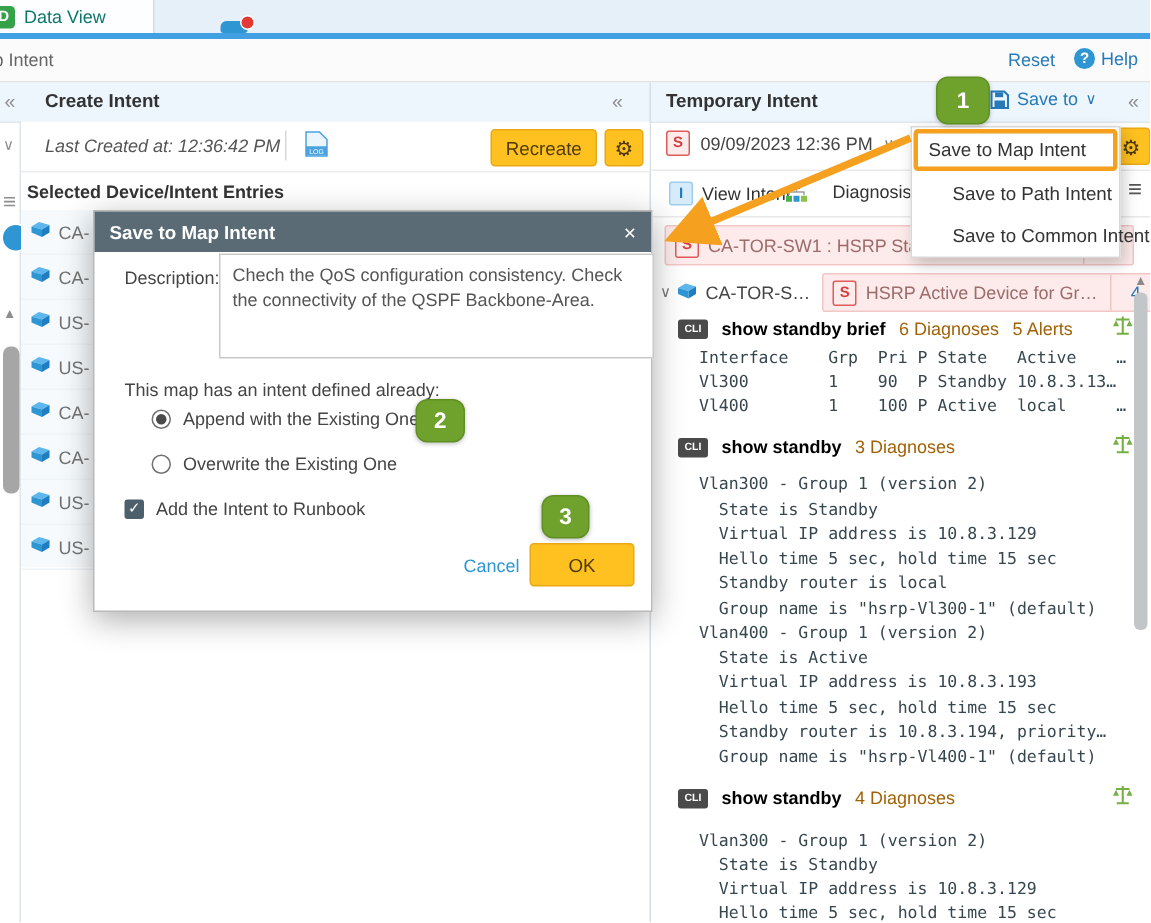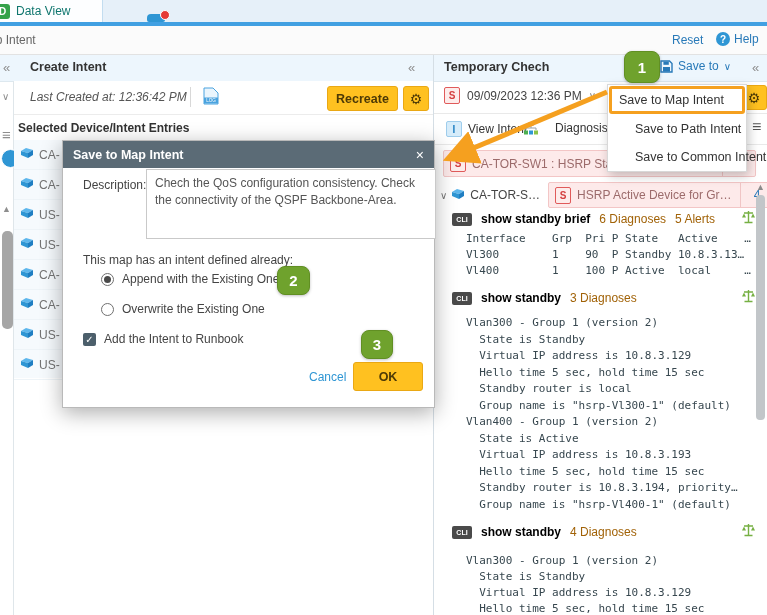--- a/index.html
+++ b/index.html
@@ -38,21 +38,21 @@
   
   .strip-ic{color:#8e8e8e;}
   #strip-thumb{left:2px;top:231px;width:11px;height:98px;background:#a6a6a6;border-radius:5px;}
   #strip-circle{left:1px;top:149px;width:17px;height:17px;background:#2f96d4;border-radius:50%;border:1px solid #fff;}
 
   
   #ci-row2{left:14px;top:81px;width:419px;height:33px;background:#fff;border-bottom:1px solid #ececec;}
   #last-created{left:30px;top:90px;font-style:italic;color:#555;}
   #lc-sep{left:190px;top:87px;width:1px;height:20px;background:#d8d8d8;}
   .yellow-btn{background:#ffc120;border:1px solid #eaa814;border-radius:3px;color:#4d3a06;
-      font-weight:bold;display:flex;align-items:center;justify-content:center;cursor:pointer;}
+      font-weight:normal;display:flex;align-items:center;justify-content:center;cursor:pointer;}
   #recreate-btn{left:327px;top:86px;width:69px;height:23px;font-size:12.5px;}
   #ci-gear{left:403px;top:86px;width:24px;height:23px;font-size:14px;font-weight:normal;}
   #entries-header{left:18px;top:121px;font-weight:bold;color:#333;}
   #device-list{left:14px;top:140px;width:419px;height:238px;background:#f6fafd;}
   .dev-row{height:29px;display:flex;align-items:center;padding-left:6px;border-bottom:1px solid #eef4f8;}
   .dev-ic{flex:none;margin-right:5px;}
   .dev-lbl{color:#737373;white-space:nowrap;overflow:hidden;}
   #empty-hint{left:14px;top:558px;width:419px;text-align:center;color:#777;font-size:11.5px;}
 
   
@@ -153,21 +153,21 @@
   <div class="abs" id="reset-link">Reset</div>
   <div class="abs" id="help">
     <span class="help-q">?</span>
     <span>Help</span>
   </div>
 
   <div class="abs" id="panel-headers"></div>
   <div class="abs collapse" style="left:3px;top:60px;">«</div>
   <div class="abs panel-title" style="left:30px;top:60px;">Create Intent</div>
   <div class="abs collapse" style="left:408px;top:60px;">«</div>
-  <div class="abs panel-title" style="left:444px;top:60px;">Temporary Chech</div>
+  <div class="abs panel-title" style="left:444px;top:60px;">Temporary Intent</div>
   <div class="abs" id="saveto-btn">
     <svg width="13" height="13" viewBox="0 0 13 13">
       <path d="M1 1 h8.5 l2.5 2.5 V12 H1 Z" fill="none" stroke="#2879b8" stroke-width="1.4"></path>
       <rect x="3.4" y="1.6" width="5.4" height="3.2" fill="#2879b8"></rect>
       <rect x="3" y="7" width="7" height="4.6" fill="#2879b8"></rect>
     </svg>
     <span>Save to</span>
     <span style="font-size:10px;">∨</span>
   </div>
   <div class="abs collapse" style="left:752px;top:60px;">«</div>

